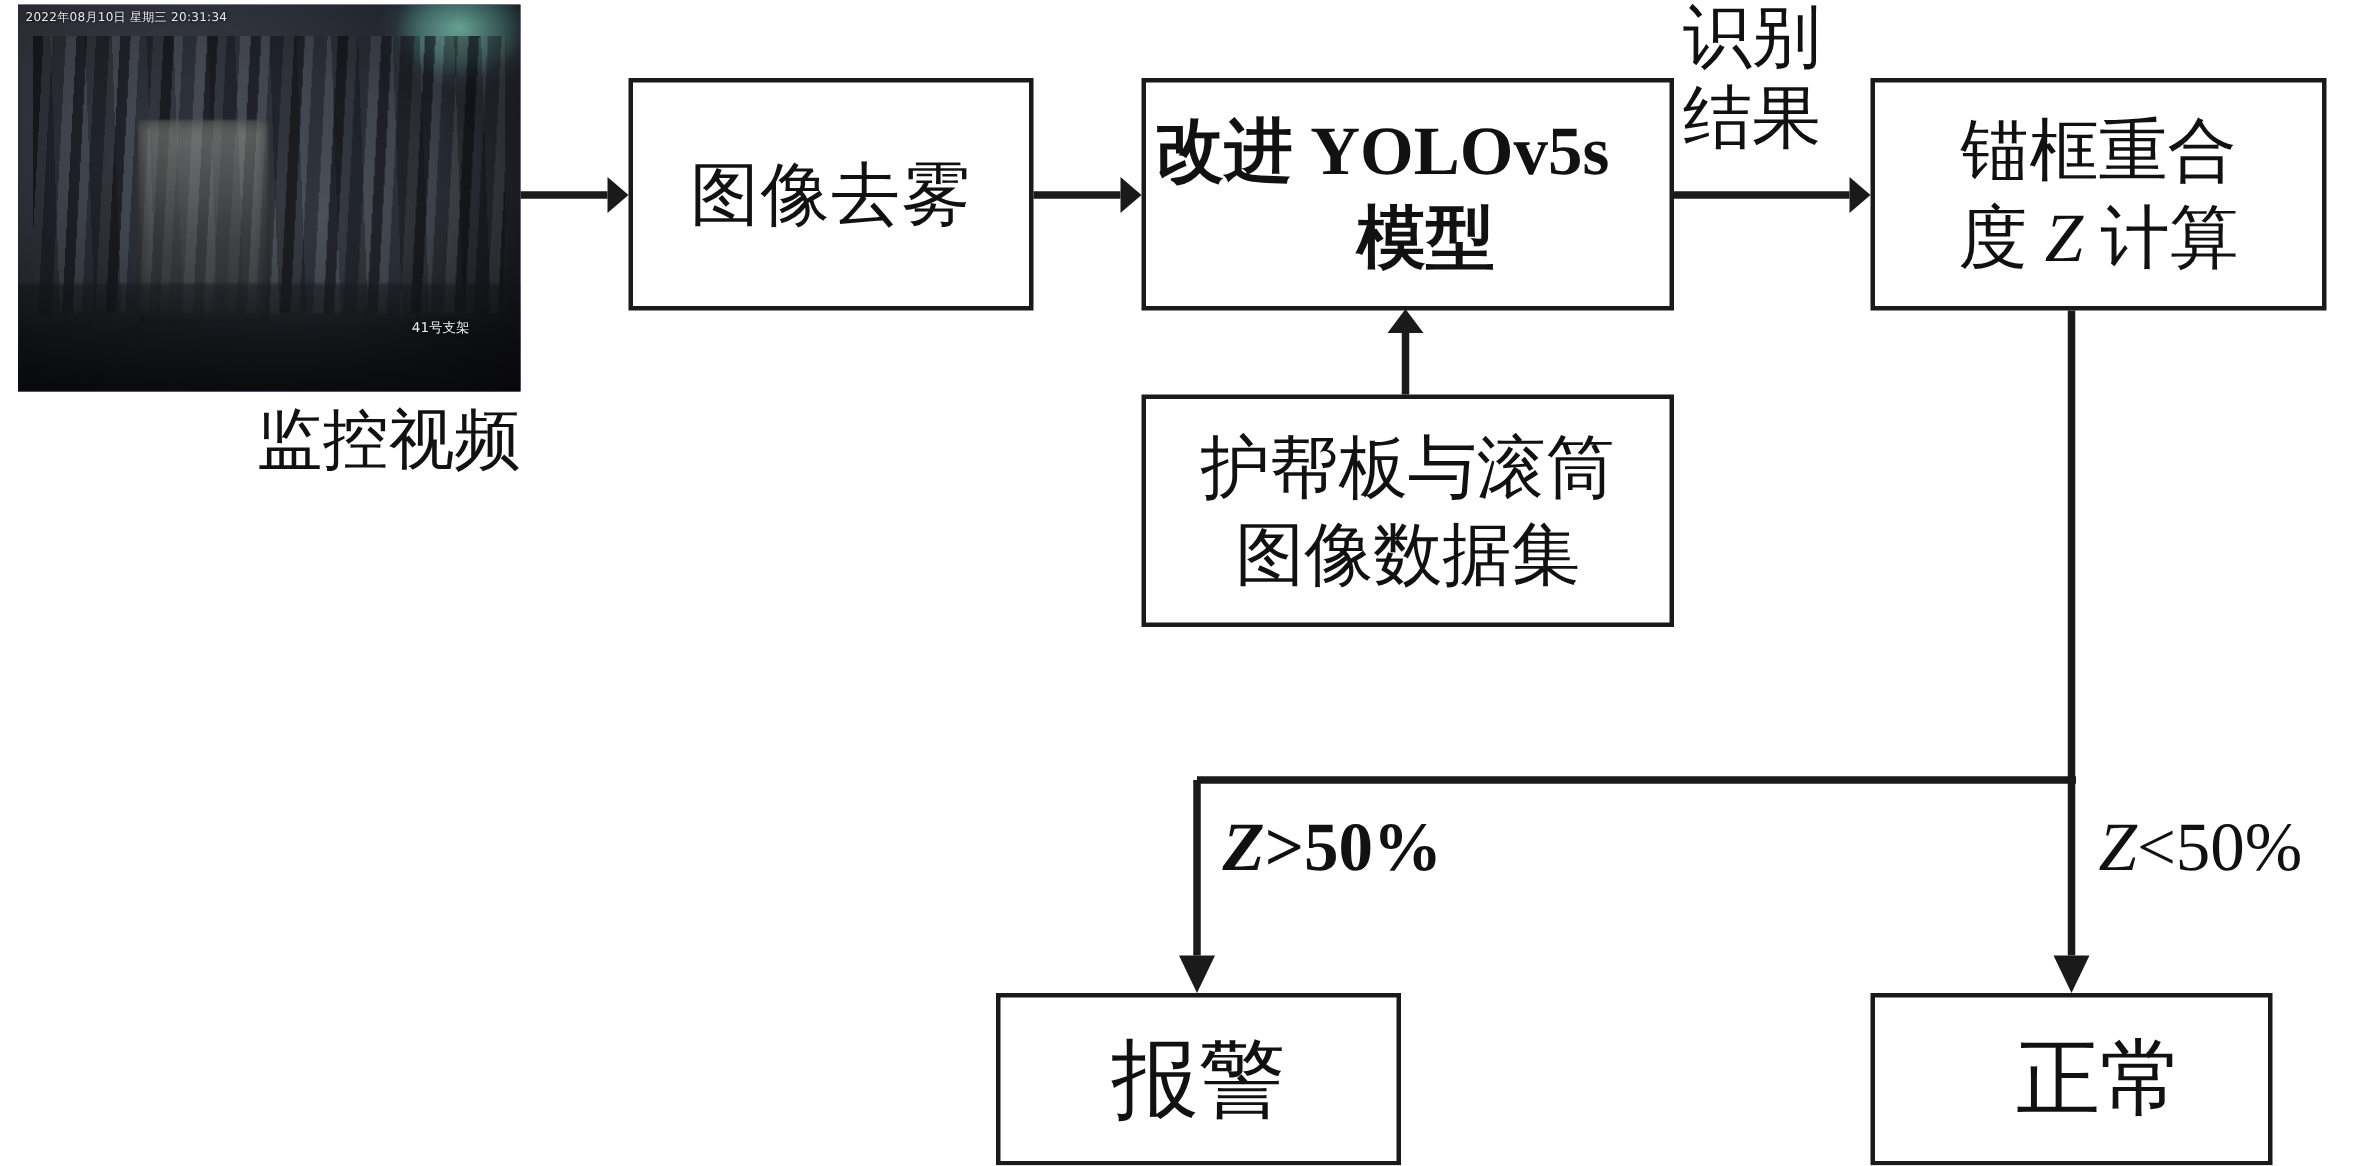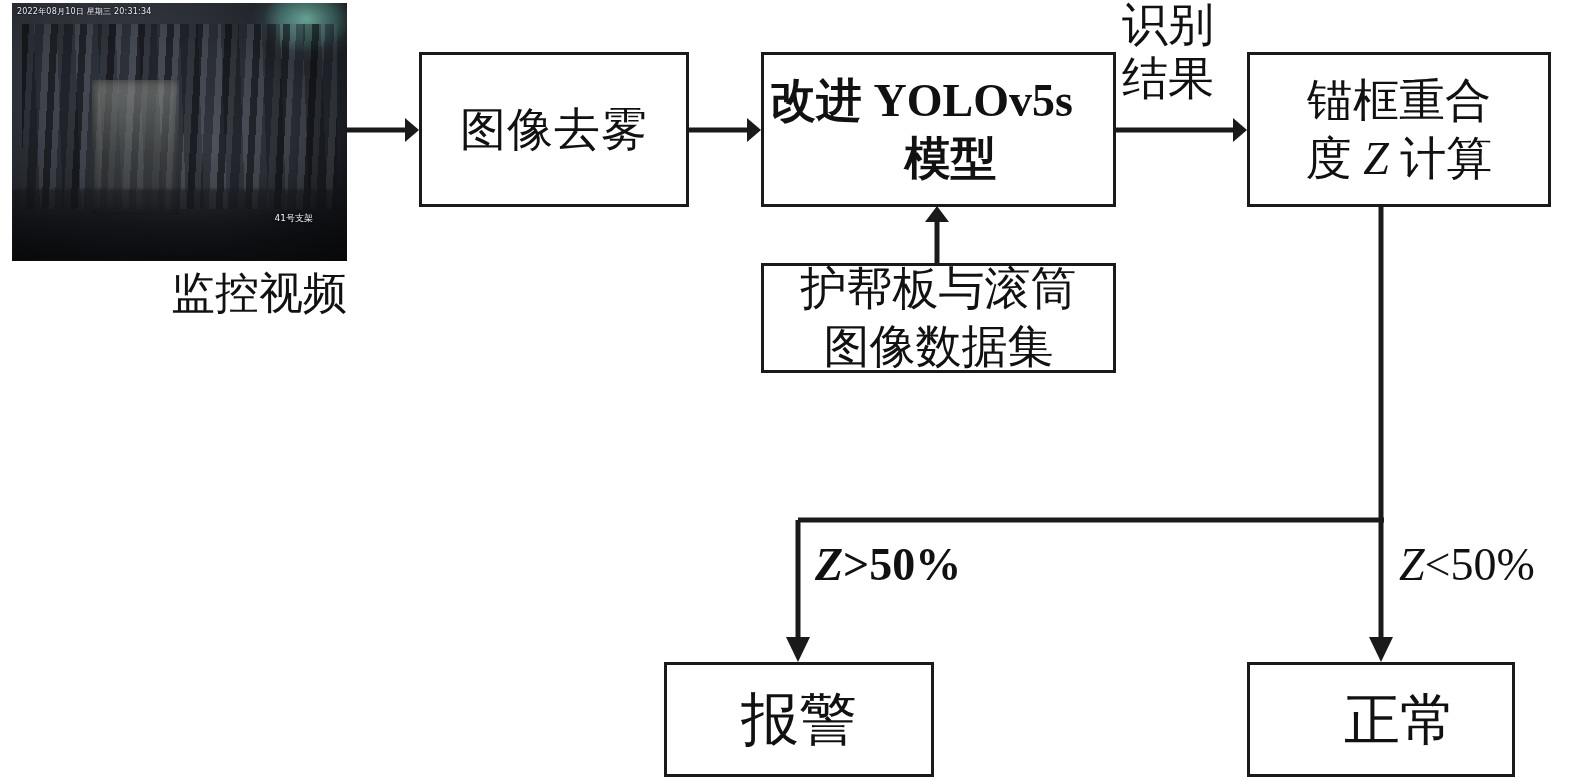--- a/index.html
+++ b/index.html
@@ -135,21 +135,21 @@
   #box-dehaze { left: 419px; top: 52px; width: 270px; height: 155px; }
   #box-dehaze .line { font-size: 46px; line-height: 54px; letter-spacing: 1px; }
 
   #box-yolo { left: 761px; top: 52px; width: 355px; height: 155px; font-weight: bold; }
   #box-yolo .l1 { font-size: 46px; line-height: 58px; align-self: flex-start; padding-left: 6px; }
   #box-yolo .l2 { font-size: 46px; line-height: 58px; margin-left: 24px; }
 
   #box-anchor { left: 1247px; top: 52px; width: 304px; height: 155px; }
   #box-anchor .line { font-size: 46px; line-height: 58px; }
 
-  #box-dataset { left: 761px; top: 263px; width: 355px; height: 110px; }
+  #box-dataset { left: 761px; top: 263px; width: 355px; height: 155px; }
   #box-dataset .line { font-size: 46px; line-height: 58px; }
 
   #box-alarm { left: 664px; top: 662px; width: 270px; height: 115px; }
   #box-alarm .line { font-size: 58px; line-height: 54px; }
 
   #box-normal { left: 1247px; top: 662px; width: 268px; height: 115px; }
   #box-normal .line { font-size: 56px; line-height: 54px; margin-left: 38px; }
 
   .ital { font-style: italic; }
 

